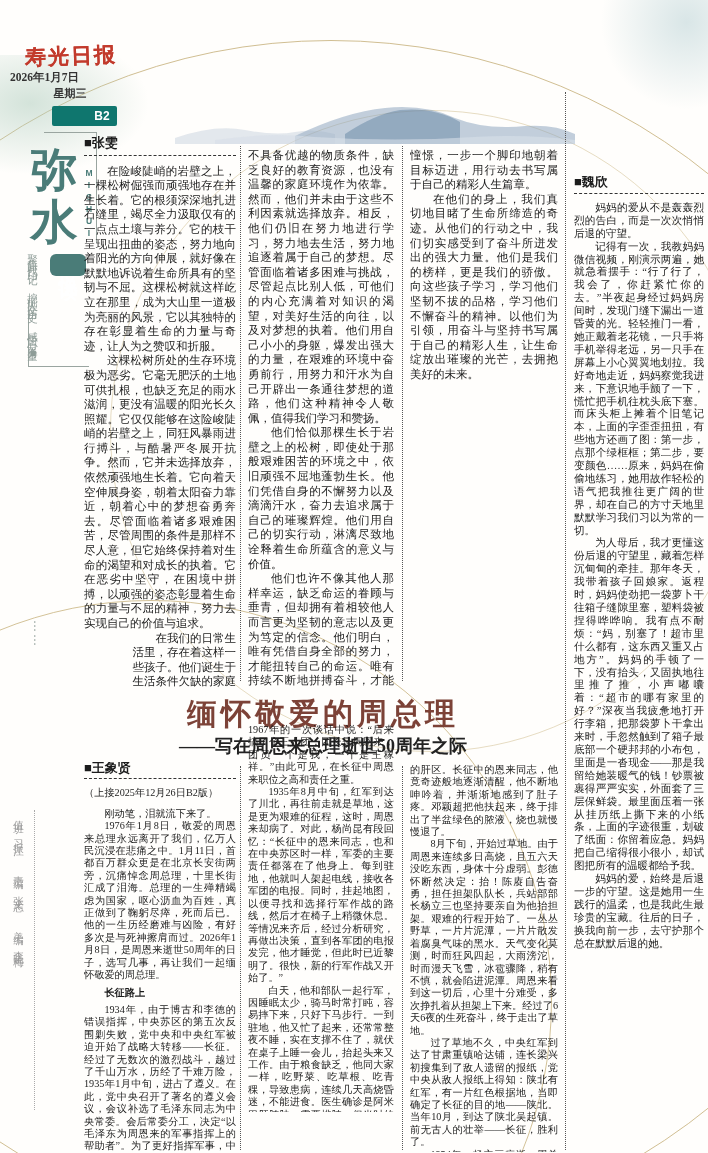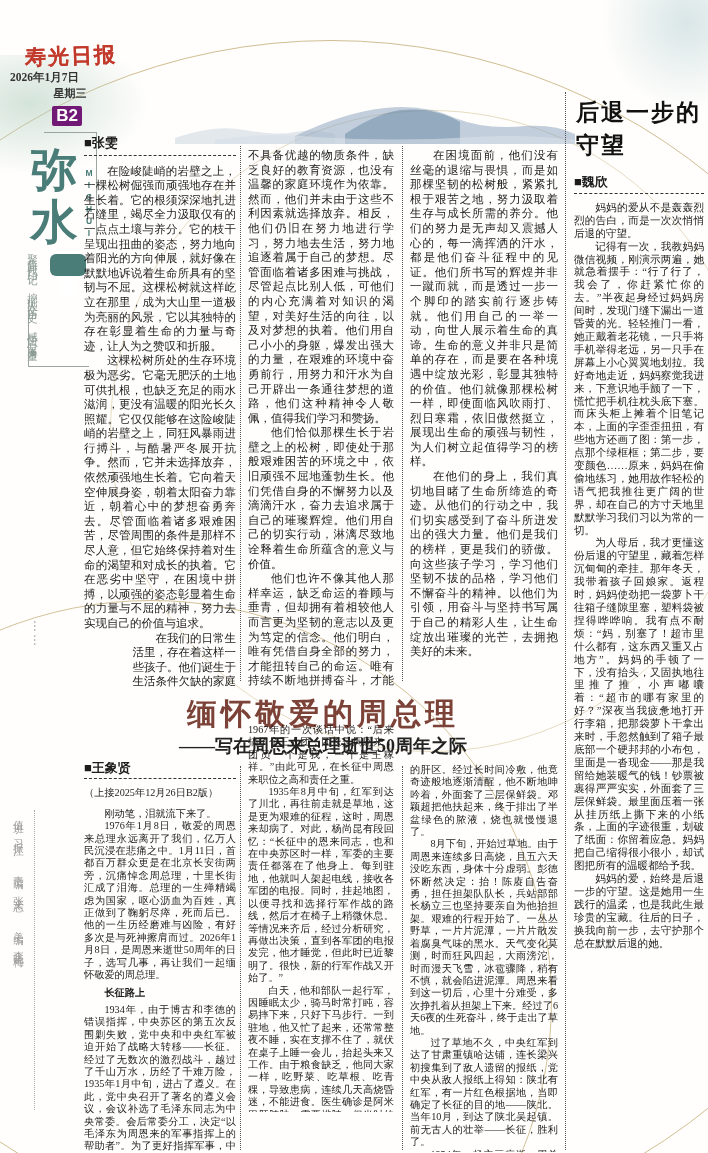--- a/index.html
+++ b/index.html
@@ -12,22 +12,22 @@
   #arc-ring{width:800px;height:800px;left:-250px;top:600px;border-color:rgba(203,183,134,.85);}
   .wash{position:absolute;pointer-events:none;}
   #wash-tl{left:0;top:55px;width:150px;height:120px;background:radial-gradient(ellipse at 20% 40%,rgba(176,205,190,.55),rgba(176,205,190,0) 70%);}
   #wash-tr{left:600px;top:0;width:108px;height:110px;background:radial-gradient(ellipse at 80% 20%,rgba(170,200,205,.45),rgba(170,200,205,0) 70%);}
   
   #logo{position:absolute;left:16px;top:42px;width:110px;text-align:center;color:#c23a2c;
         font-weight:bold;font-size:21px;letter-spacing:2px;transform:rotate(-2deg);
         font-family:"DejaVu Serif",serif;text-shadow:0 0 .4px #c23a2c;}
   #date-line{position:absolute;left:10px;top:70px;width:120px;font-size:11.5px;font-weight:bold;color:#333;}
   #weekday-line{position:absolute;left:10px;top:86px;width:120px;text-align:center;font-size:11px;font-weight:bold;color:#333;}
-  #page-badge{position:absolute;left:52px;top:106px;width:30px;height:20px;background:#701a75;color:#fff;
-        font-family:"Liberation Sans",sans-serif;font-weight:bold;font-size:17px;text-align:center;line-height:20px;border-radius:2px;}
+  #page-badge{position:absolute;left:52px;top:106px;width:30px;height:20px;background:#0f766e;color:#fff;
+        font-family:"Liberation Sans",sans-serif;font-weight:bold;font-size:12px;text-align:center;line-height:20px;border-radius:2px;padding-left:35px;}
   
   #frame-top{position:absolute;left:44px;top:132px;width:52px;height:110px;border-top:1.5px solid #9aa5a0;border-right:1.5px solid #9aa5a0;}
   #frame-bot{position:absolute;left:28px;top:300px;width:60px;height:66px;border-left:1.5px solid #9aa5a0;border-bottom:1.5px solid #9aa5a0;}
   .brandchar{position:absolute;left:22px;width:64px;text-align:center;color:#4a7c78;font-weight:bold;
         font-size:47px;line-height:1;font-family:"Liberation Sans",sans-serif;}
   #brand1{top:146px;} #brand2{top:198px;}
   #brand-pinyin{position:absolute;left:84px;top:168px;writing-mode:vertical-rl;text-orientation:upright;
         color:#4a7c78;font-size:8.5px;letter-spacing:2px;font-family:"Liberation Sans",sans-serif;font-weight:bold;}
   #read-badge{position:absolute;left:50px;top:254px;background:#4a7c78;color:#fff;border-radius:6px;
         writing-mode:vertical-rl;font-size:19px;font-weight:bold;padding:7px 5px;letter-spacing:4px;
@@ -110,21 +110,21 @@
   <div class="col art1" style="left:248px;top:148px;width:146px;height:540px;">
     <div>
         <p class="para noindent">不具备优越的物质条件，缺乏良好的教育资源，也没有温馨的家庭环境作为依靠。然而，他们并未由于这些不利因素就选择放弃。相反，他们仍旧在努力地进行学习，努力地去生活，努力地追逐着属于自己的梦想。尽管面临着诸多困难与挑战，尽管起点比别人低，可他们的内心充满着对知识的渴望，对美好生活的向往，以及对梦想的执着。他们用自己小小的身躯，爆发出强大的力量，在艰难的环境中奋勇前行，用努力和汗水为自己开辟出一条通往梦想的道路，他们这种精神令人敬佩，值得我们学习和赞扬。</p>
         <p class="para">他们恰似那棵生长于岩壁之上的松树，即使处于那般艰难困苦的环境之中，依旧顽强不屈地蓬勃生长。他们凭借自身的不懈努力以及滴滴汗水，奋力去追求属于自己的璀璨辉煌。他们用自己的切实行动，淋漓尽致地诠释着生命所蕴含的意义与价值。</p>
         <p class="para">他们也许不像其他人那样幸运，缺乏命运的眷顾与垂青，但却拥有着相较他人而言更为坚韧的意志以及更为笃定的信念。他们明白，唯有凭借自身全部的努力，才能扭转自己的命运。唯有持续不断地拼搏奋斗，才能让自己的梦想成为现实。他们不寄希望于运气，而是将所有的力量都汇聚于自身的奋斗中。他们以顽强的毅力去对抗生活中的种种困难与挑战，用坚定的信念为自己照亮前行的道路。无论遇到怎样的挫折与磨难，他们都不会动摇，始终怀揣着对梦想的</p>
       </div>
   </div>
   <div class="vdash" style="left:402px;top:146px;height:535px;"></div>
   <div class="col art1" style="left:410px;top:148px;width:148px;height:540px;">
     <div>
-        <p class="para">在困境面前，他们没有丝毫的退缩与畏惧，而是如那棵坚韧的松树般，紧紧扎根于艰苦之地，努力汲取着生存与成长所需的养分。他们的努力是无声却又震撼人心的，每一滴挥洒的汗水，都是他们奋斗征程中的见证。他们所书写的辉煌并非一蹴而就，而是透过一步一个脚印的踏实前行逐步铸就。他们用自己的一举一动，向世人展示着生命的真谛。生命的意义并非只是简单的存在，而是要在各种境遇中绽放光彩，彰显其独特的价值。他们就像那棵松树一样，即使面临风吹雨打、烈日寒霜，依旧傲然挺立，展现出生命的顽强与韧性，为人们树立起值得学习的榜样。</p>
+        <p class="para noindent">憧憬，一步一个脚印地朝着目标迈进，用行动去书写属于自己的精彩人生篇章。</p>
         <p class="para">在他们的身上，我们真切地目睹了生命所缔造的奇迹。从他们的行动之中，我们切实感受到了奋斗所迸发出的强大力量。他们是我们的榜样，更是我们的骄傲。向这些孩子学习，学习他们坚韧不拔的品格，学习他们不懈奋斗的精神。以他们为引领，用奋斗与坚持书写属于自己的精彩人生，让生命绽放出璀璨的光芒，去拥抱美好的未来。</p>
       </div>
   </div>
 
   <div id="a2-title">缅怀敬爱的周总理</div>
   <div id="a2-subtitle">——写在周恩来总理逝世50周年之际</div>
 
   <div class="col art2" style="left:84px;top:762px;width:152px;height:390px;">
     <div class="author">■王象贤</div>
     <div>
@@ -139,29 +139,28 @@
   <div class="col art2" style="left:248px;top:724px;width:146px;height:388px;">
     <div>
         <p class="para noindent">1967年的一次谈话中说：“后来搞了个三人团，团长是周恩来，团员一个是我，一个是王稼祥。”由此可见，在长征中周恩来职位之高和责任之重。</p>
         <p class="para">1935年8月中旬，红军到达了川北，再往前走就是草地，这是更为艰难的征程，这时，周恩来却病了。对此，杨尚昆有段回忆：“长征中的恩来同志，也和在中央苏区时一样，军委的主要责任都落在了他身上。每到驻地，他就叫人架起电线，接收各军团的电报。同时，挂起地图，以便寻找和选择行军作战的路线，然后才在椅子上稍微休息。等情况来齐后，经过分析研究，再做出决策，直到各军团的电报发完，他才睡觉，但此时已近黎明了。很快，新的行军作战又开始了。”</p>
         <p class="para">白天，他和部队一起行军，因睡眠太少，骑马时常打盹，容易摔下来，只好下马步行。一到驻地，他又忙了起来，还常常整夜不睡，实在支撑不住了，就伏在桌子上睡一会儿，抬起头来又工作。由于粮食缺乏，他同大家一样，吃野菜、吃草根、吃青稞，导致患病，连续几天高烧昏迷，不能进食。医生确诊是阿米巴肝脓肿，需要排脓。但当时的环境，无法消毒，无法开刀，无法穿刺。没办法，只得让卫士到雪山上取来冰块，冷敷在他</p>
       </div>
   </div>
   <div class="vdash" style="left:402px;top:766px;height:384px;"></div>
   <div class="col art2" style="left:410px;top:764px;width:148px;height:388px;">
     <div>
-        <p class="para noindent">的肝区。经过长时间冷敷，他竟奇迹般地逐渐清醒，他不断地呻吟着，外面套了三层保鲜袋。邓颖超把他扶起来，终于排出了半盆绿色的脓液，烧也就慢慢退了。</p>
+        <p class="para noindent">的肝区。长征中的恩来同志，他竟奇迹般地逐渐清醒，他不断地呻吟着，并渐渐地感到了肚子疼。邓颖超把他扶起来，终于排出了半盆绿色的脓液，烧也就慢慢退了。</p>
         <p class="para">8月下旬，开始过草地。由于周恩来连续多日高烧，且五六天没吃东西，身体十分虚弱。彭德怀断然决定：抬！陈赓自告奋勇，担任担架队队长，兵站部部长杨立三也坚持要亲自为他抬担架。艰难的行程开始了。一丛丛野草，一片片泥潭，一片片散发着腐臭气味的黑水。天气变化莫测，时而狂风四起，大雨滂沱，时而漫天飞雪，冰雹骤降，稍有不慎，就会陷进泥潭。周恩来看到这一切后，心里十分难受，多次挣扎着从担架上下来。经过了6天6夜的生死奋斗，终于走出了草地。</p>
         <p class="para">过了草地不久，中央红军到达了甘肃重镇哈达铺，连长梁兴初搜集到了敌人遗留的报纸，党中央从敌人报纸上得知：陕北有红军，有一片红色根据地，当即确定了长征的目的地——陕北。当年10月，到达了陕北吴起镇。前无古人的壮举——长征，胜利了。</p>
         <p class="para">1954年，杨立三病逝，周总理不顾他人劝阻，坚持亲自为杨立三抬棺送葬。这是多么深挚的同志之情啊。</p>
       </div>
   </div>
 
   <div class="vdash" style="left:565px;top:92px;height:1058px;"></div>
-  <div id="r-title">后退一步的 守望</div>
   <div class="col" id="r-col" style="position:absolute;">
     <div class="author">■魏欣</div>
     <div>
         <p class="para">妈妈的爱从不是轰轰烈烈的告白，而是一次次悄悄后退的守望。</p>
         <p class="para">记得有一次，我教妈妈微信视频，刚演示两遍，她就急着摆手：“行了行了，我会了，你赶紧忙你的去。”半夜起身经过妈妈房间时，发现门缝下漏出一道昏黄的光。轻轻推门一看，她正戴着老花镜，一只手将手机举得老远，另一只手在屏幕上小心翼翼地划拉。我好奇地走近，妈妈察觉我进来，下意识地手颤了一下，慌忙把手机往枕头底下塞。而床头柜上摊着个旧笔记本，上面的字歪歪扭扭，有些地方还画了图：第一步，点那个绿框框；第二步，要变颜色……原来，妈妈在偷偷地练习，她用故作轻松的语气把我推往更广阔的世界，却在自己的方寸天地里默默学习我们习以为常的一切。</p>
         <p class="para">为人母后，我才更懂这份后退的守望里，藏着怎样沉甸甸的牵挂。那年冬天，我带着孩子回娘家。返程时，妈妈使劲把一袋萝卜干往箱子缝隙里塞，塑料袋被捏得哗哗响。我有点不耐烦：“妈，别塞了！超市里什么都有，这东西又重又占地方”。妈妈的手顿了一下，没有抬头，又固执地往里推了推，小声嘟囔着：“超市的哪有家里的好？”深夜当我疲惫地打开行李箱，把那袋萝卜干拿出来时，手忽然触到了箱子最底部一个硬邦邦的小布包，里面是一沓现金——那是我留给她装暖气的钱！钞票被裹得严严实实，外面套了三层保鲜袋。最里面压着一张从挂历纸上撕下来的小纸条，上面的字迹很重，划破了纸面：你留着应急。妈妈把自己缩得很小很小，却试图把所有的温暖都给予我。</p>
         <p class="para">妈妈的爱，始终是后退一步的守望。这是她用一生践行的温柔，也是我此生最珍贵的宝藏。往后的日子，换我向前一步，去守护那个总在默默后退的她。</p>
       </div>
   </div>
 

